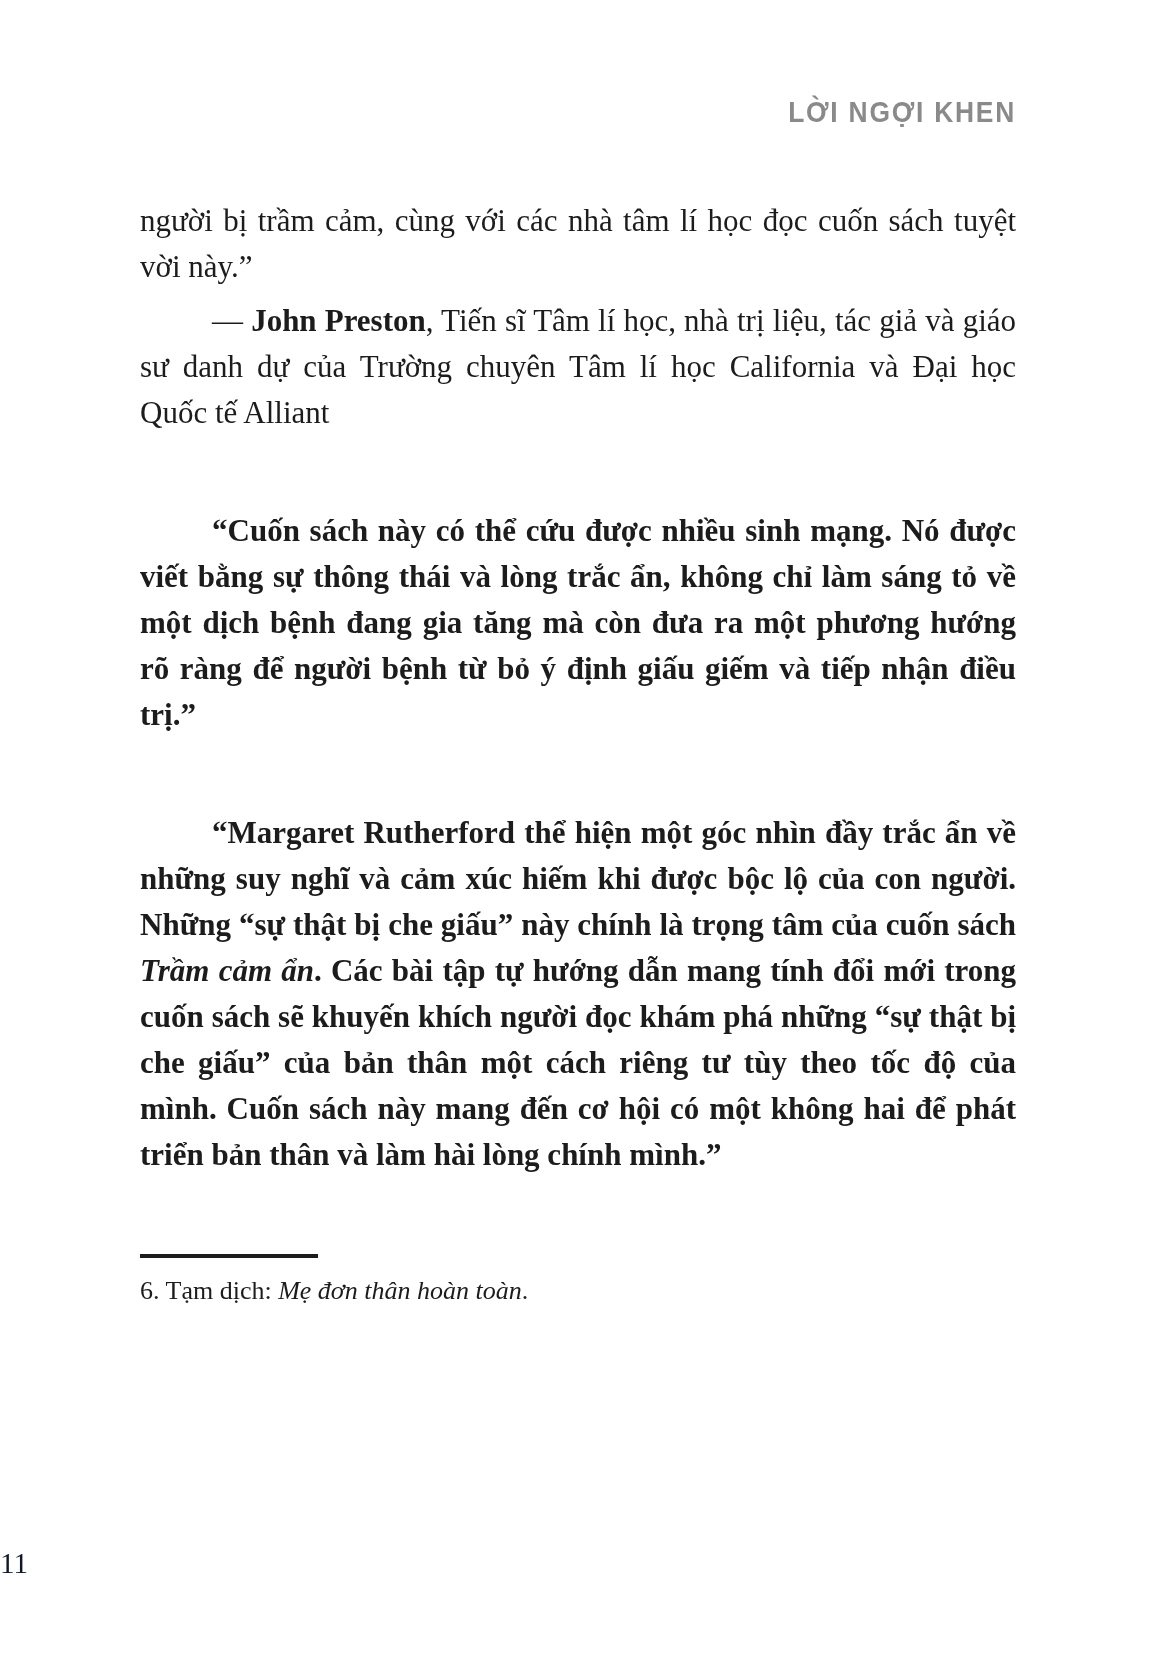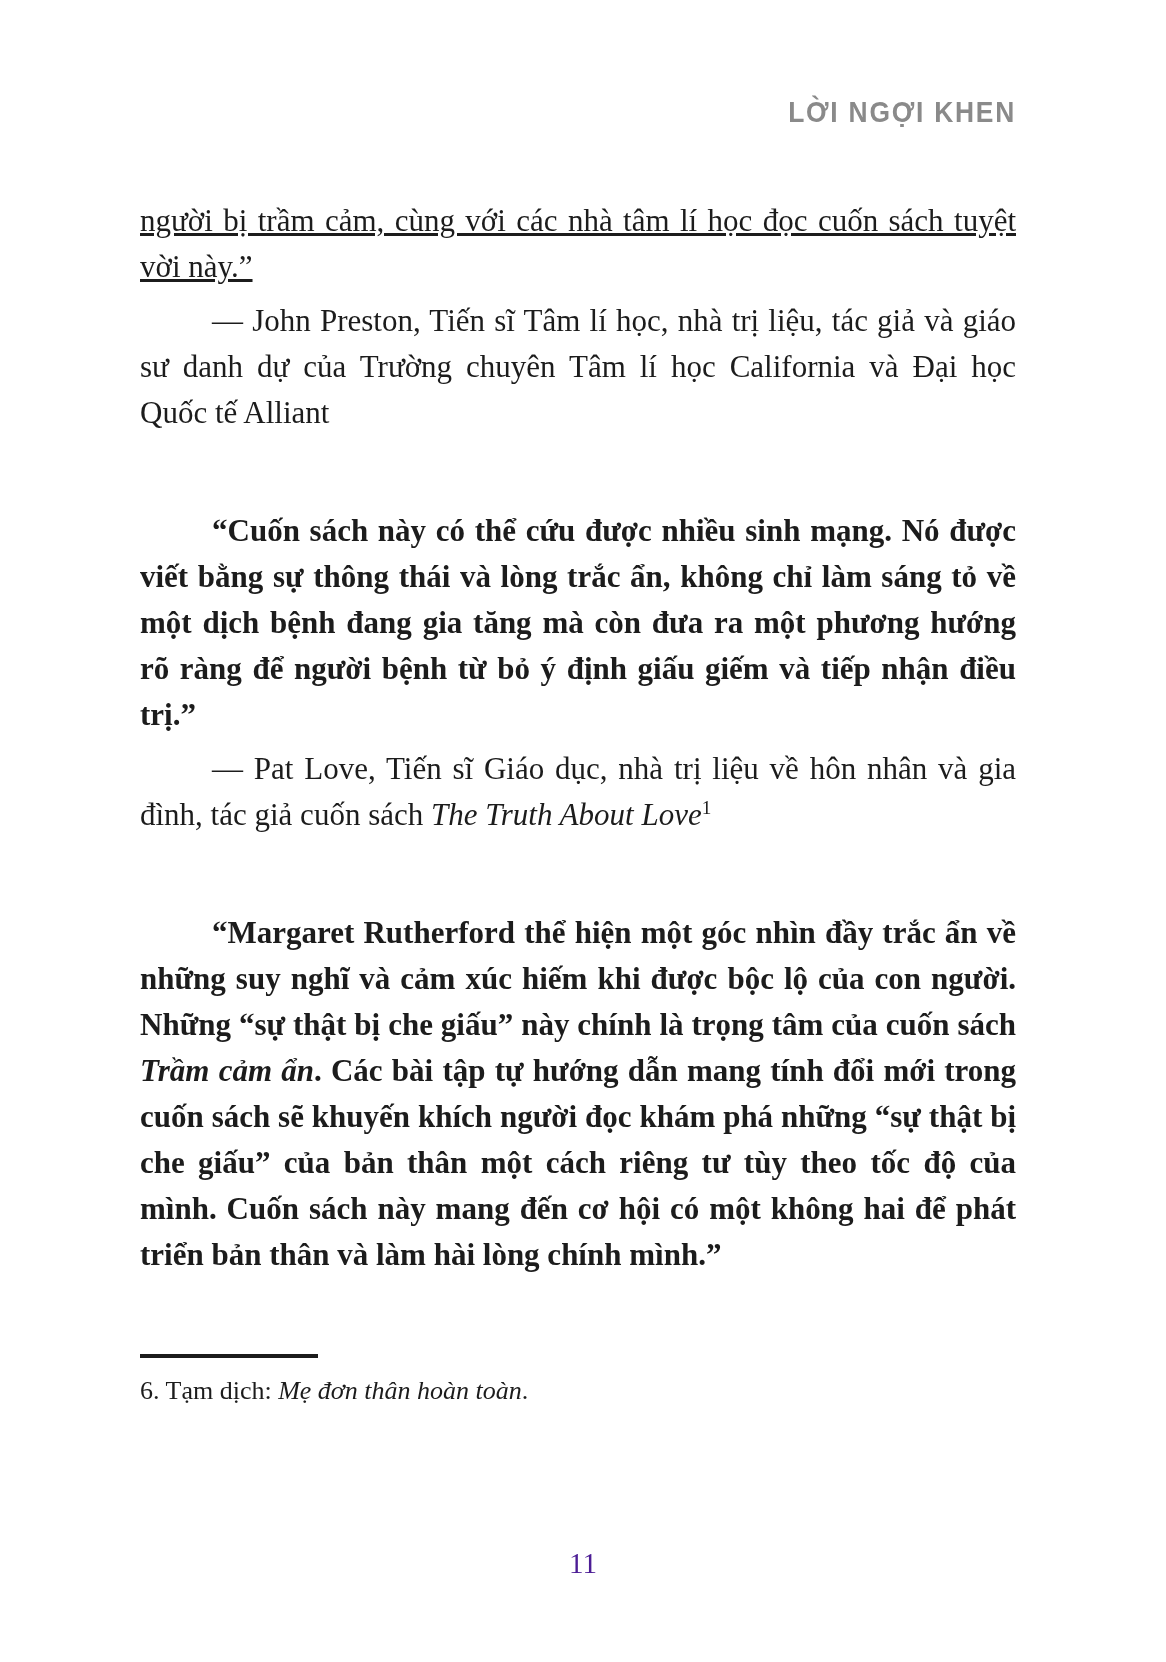--- a/index.html
+++ b/index.html
@@ -39,30 +39,29 @@
     font-size: 31px;
     line-height: 46px;
     text-align: justify;
     text-justify: inter-word;
   }
   .quote, .attribution {
     text-indent: 72px;
   }
   .continuation {
     text-indent: 0;
-    text-decoration: underline;
   }
   .attribution {
     margin-top: 8px;
   }
   .gap {
     margin-top: 72px;
     font-weight: bold;
   }
-  .para strong { font-weight: 400; margin-top: 30px; }
+  .para strong { font-weight: 700; margin-top: 30px; }
   .para em, .footnote em { font-style: italic; }
   sup {
     font-size: 0.62em;
     line-height: 0;
     vertical-align: super;
   }
   .footnotes {
     margin-top: 76px;
   }
   .footnote-rule {
@@ -75,42 +74,41 @@
     margin: 0;
     font-size: 26px;
     line-height: 38px;
     text-align: left;
   }
   .page-number {
     position: absolute;
     left: 0;
     right: 0;
     bottom: 82px;
-    text-align: center;
+    text-align: left;
     font-size: 29px;
     line-height: 34px;
-    color: #4c1d95;
+    color: #0f172a;
   }
 </style>
 </head>
 <body>
 
 <div class="page">
 
   <div class="running-head">LỜI NGỢI KHEN</div>
 
   <div class="content">
 
     <p class="para continuation">người bị trầm cảm, cùng với các nhà tâm lí học đọc cuốn sách tuyệt vời này.”</p>
 
     <p class="para attribution"><span>— </span><strong>John Preston</strong><span>, Tiến sĩ Tâm lí học, nhà trị liệu, tác giả và giáo sư danh dự của Trường chuyên Tâm lí học California và Đại học Quốc tế Alliant</span></p>
 
     <p class="para quote gap">“Cuốn sách này có thể cứu được nhiều sinh mạng. Nó được viết bằng sự thông thái và lòng trắc ẩn, không chỉ làm sáng tỏ về một dịch bệnh đang gia tăng mà còn đưa ra một phương hướng rõ ràng để người bệnh từ bỏ ý định giấu giếm và tiếp nhận điều trị.”</p>
 
-    <p class="para attribution"><span>— </span><strong>Pat Love</strong><span>, Tiến sĩ Giáo dục, nhà trị liệu về hôn nhân và gia đình, tác giả cuốn sách </span><em>The Truth About Love</em><sup>1</sup></p>
 
     <p class="para quote gap"><span>“Margaret Rutherford thể hiện một góc nhìn đầy trắc ẩn về những suy nghĩ và cảm xúc hiếm khi được bộc lộ của con người. Những “sự thật bị che giấu” này chính là trọng tâm của cuốn sách </span><em>Trầm cảm ẩn</em><span>. Các bài tập tự hướng dẫn mang tính đổi mới trong cuốn sách sẽ khuyến khích người đọc khám phá những “sự thật bị che giấu” của bản thân một cách riêng tư tùy theo tốc độ của mình. Cuốn sách này mang đến cơ hội có một không hai để phát triển bản thân và làm hài lòng chính mình.”</span></p>
 
 
   </div>
 
   <div class="footnotes">
     <div class="footnote-rule"></div>
     <p class="footnote"><span>6. Tạm dịch: </span><em>Mẹ đơn thân hoàn toàn</em><span>.</span></p>
   </div>

